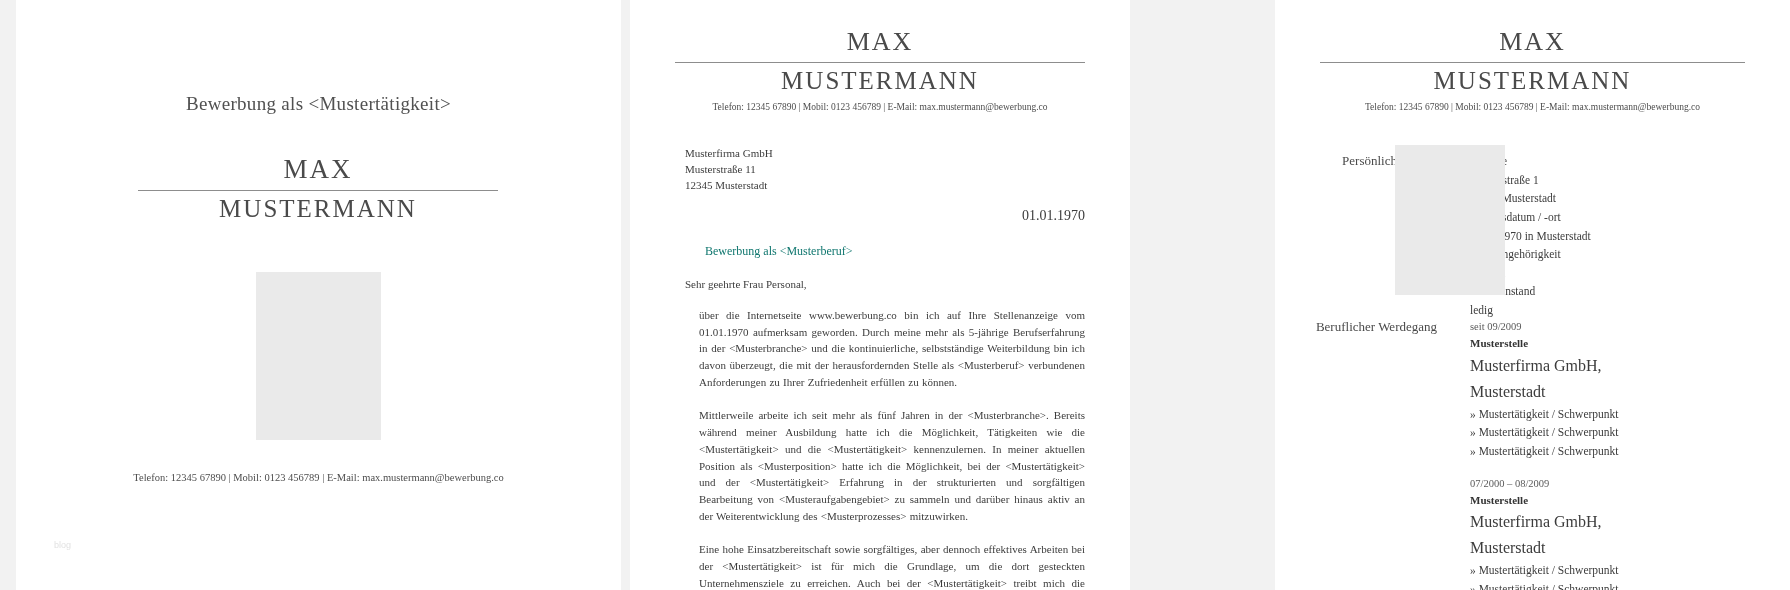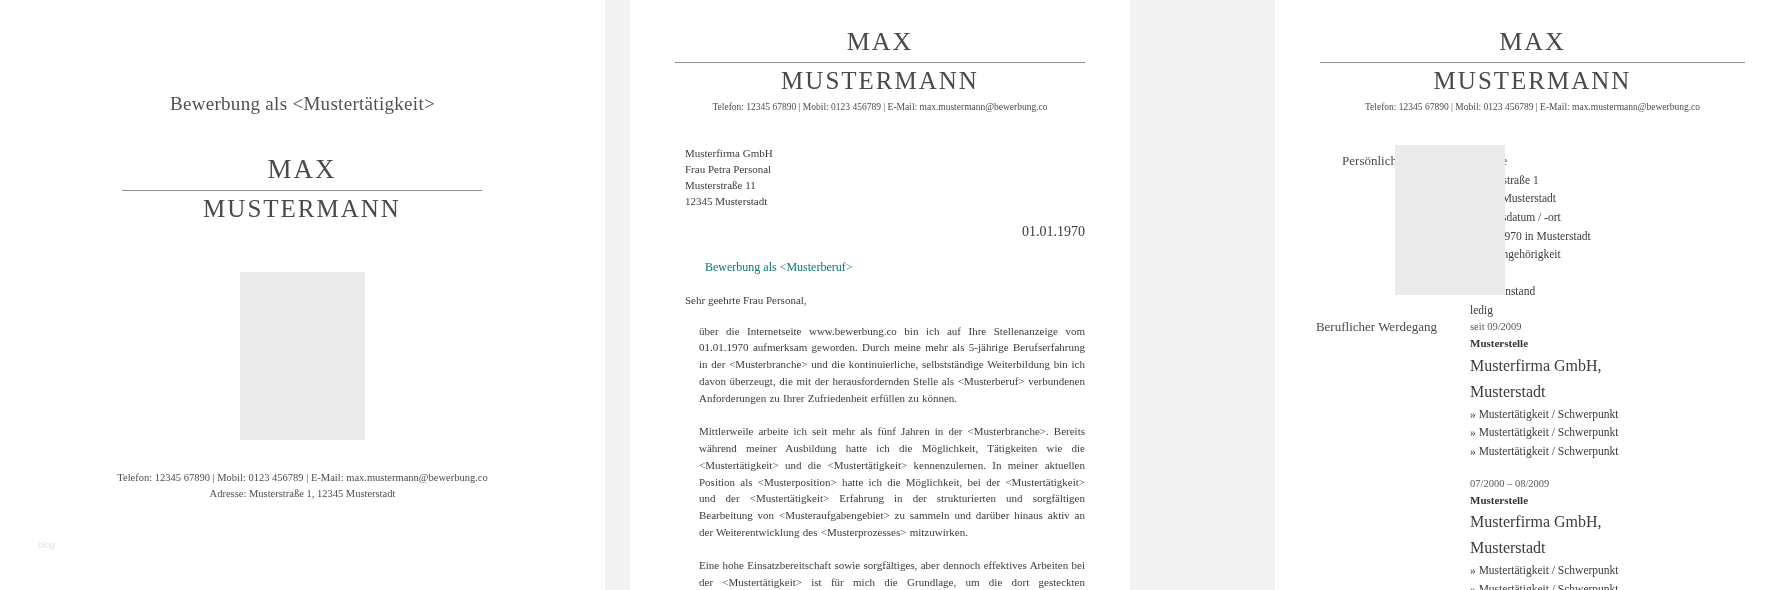--- a/index.html
+++ b/index.html
@@ -22,21 +22,21 @@
   }
 
   
   .page {
     position: absolute;
     top: 0;
     background: #ffffff;
     box-sizing: border-box;
     overflow: hidden;
   }
-  .page-cover  { left: 0px;    width: 605px;  height: 590px; }
+  .page-cover  { left: 16px;    width: 605px;  height: 590px; }
   .page-letter { left: 630px;  width: 500px;  height: 590px; }
   .page-cv     { left: 1275px; width: 515px;  height: 590px; }
 
   
   .name-block { text-align: center; }
   .name-first {
     font-size: 27px;
     letter-spacing: 2px;
     color: #4a4a4a;
     line-height: 1.1;
@@ -222,40 +222,38 @@
     <div class="cover-name name-block">
       <div class="name-first">MAX</div>
       <div class="name-rule"></div>
       <div class="name-last">MUSTERMANN</div>
     </div>
 
     <div class="cover-photo"></div>
 
     <div class="cover-contact">
       <div>Telefon: 12345 67890 | Mobil: 0123 456789 | E-Mail: max.mustermann@bewerbung.co</div>
-      <div>Adresse: Musterstraße 1, 12345 Musterstadt</div>
     </div>
 
     <div class="watermark">blog</div>
   </div>
 
   <div class="page page-letter">
 
     <div class="letter-name name-block">
       <div class="name-first">MAX</div>
       <div class="name-rule"></div>
       <div class="name-last">MUSTERMANN</div>
     </div>
 
     <div class="letter-contact">Telefon: 12345 67890 | Mobil: 0123 456789 | E-Mail: max.mustermann@bewerbung.co</div>
 
     <div class="letter-body">
       <div class="recipient">
         <div>Musterfirma GmbH</div>
-        <div>Frau Petra Personal</div>
         <div>Musterstraße 11</div>
         <div>12345 Musterstadt</div>
       </div>
 
       <div class="letter-date">01.01.1970</div>
 
       <div class="letter-subject">Bewerbung als &lt;Musterberuf&gt;</div>
 
       <div class="letter-salutation">Sehr geehrte Frau Personal,</div>
 

